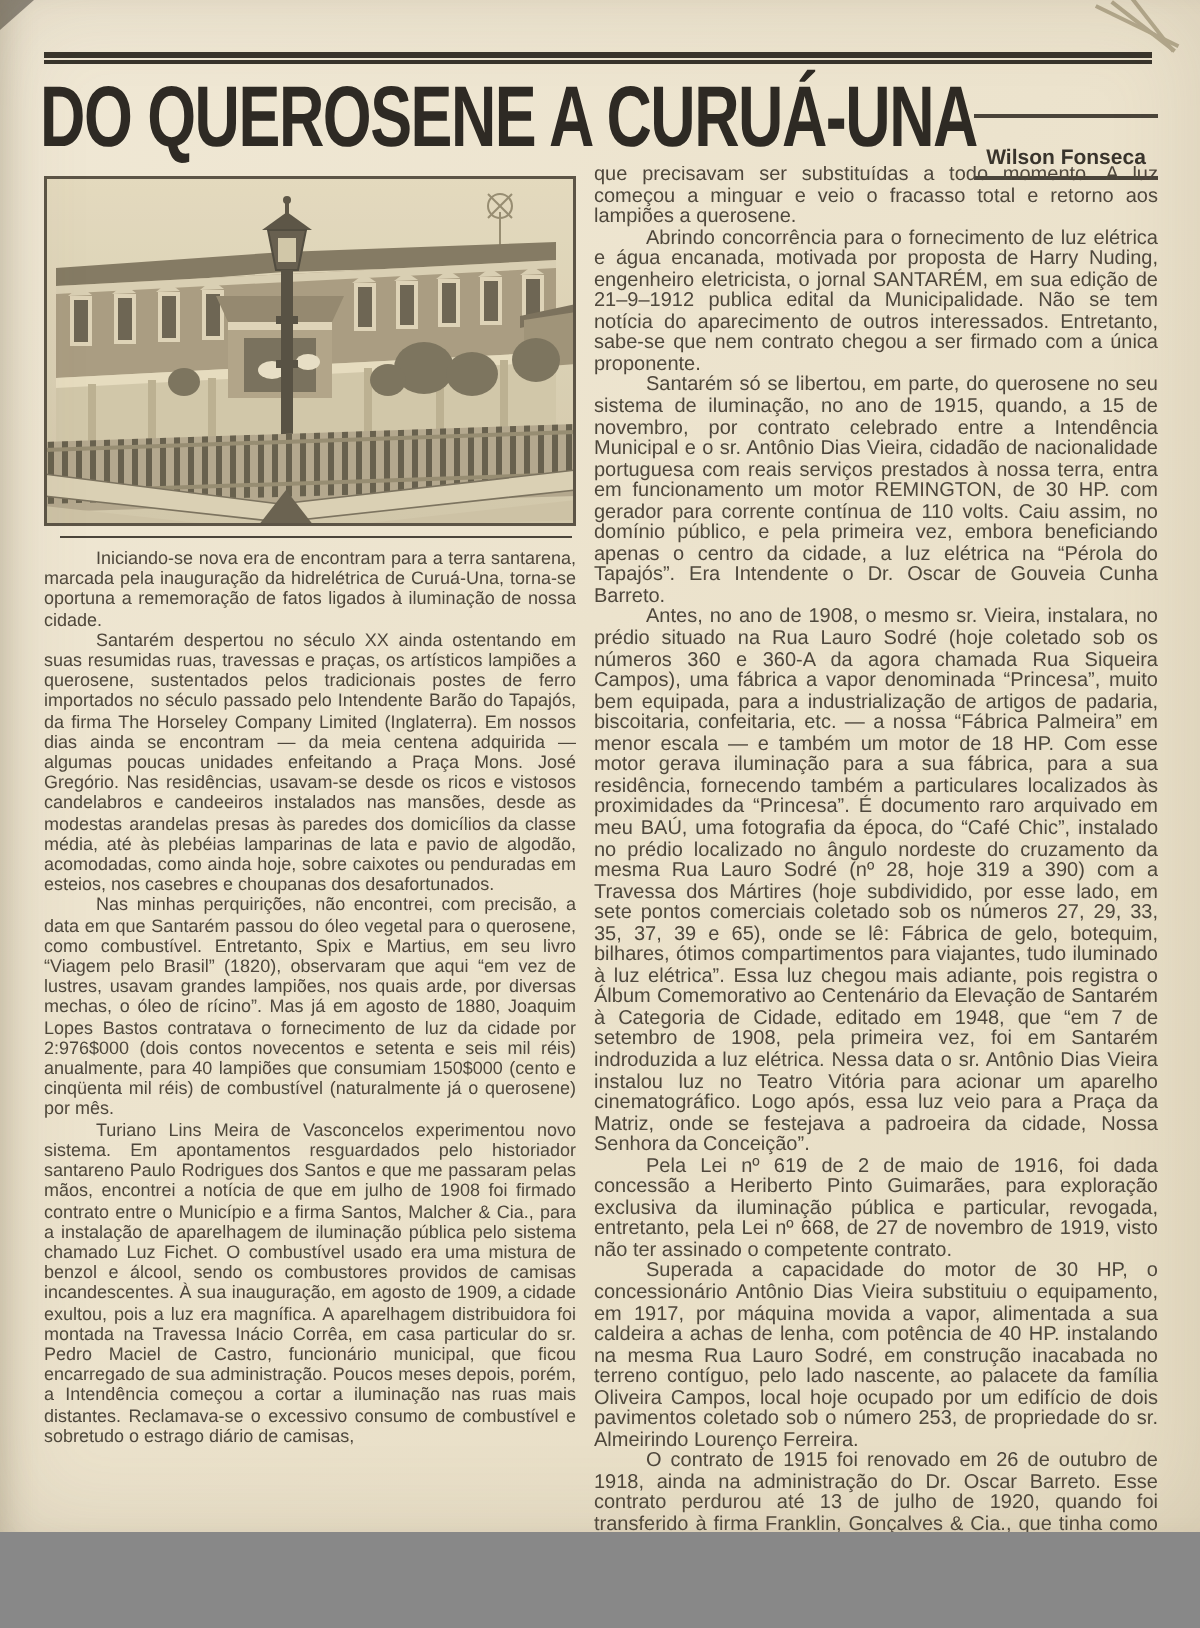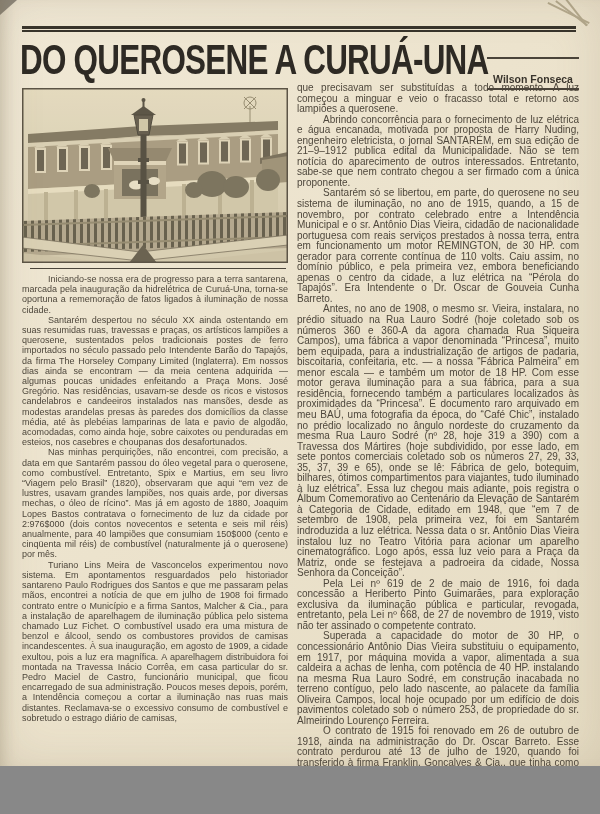--- a/index.html
+++ b/index.html
@@ -174,21 +174,21 @@
         <polygon points="118,164 266,147 266,157 118,173" fill="#d9cfb3" stroke="#6e6553" stroke-width="0.8"></polygon>
         <polygon points="0,165 100,176 0,175" fill="#cabfa2"></polygon>
         <polygon points="140,176 266,162 266,172" fill="#cabfa2"></polygon>
         <polygon points="107,175 121,157 135,175" fill="#5a5243"></polygon>
 
         <rect width="266" height="175" fill="#e8dcba" opacity="0.12"></rect>
         <rect x="0.75" y="0.75" width="264.5" height="173.5" fill="none" stroke="#5c5446" stroke-width="1.5"></rect>
       </svg>
     </figure>
     <div class="caption-rule"></div>
-    <p class="body ind">Iniciando-se nossa era de progresso para a terra santarena, marcada pela inauguração da hidrelétrica de Curuá-Una, torna-se oportuna a rememoração de fatos ligados à iluminação de nossa cidade.</p>
+    <p class="body ind">Iniciando-se nova era de encontram para a terra santarena, marcada pela inauguração da hidrelétrica de Curuá-Una, torna-se oportuna a rememoração de fatos ligados à iluminação de nossa cidade.</p>
     <p class="body ind">Santarém despertou no século XX ainda ostentando em suas resumidas ruas, travessas e praças, os artísticos lampiões a querosene, sustentados pelos tradicionais postes de ferro importados no século passado pelo Intendente Barão do Tapajós, da firma The Horseley Company Limited (Inglaterra). Em nossos dias ainda se encontram — da meia centena adquirida — algumas poucas unidades enfeitando a Praça Mons. José Gregório. Nas residências, usavam-se desde os ricos e vistosos candelabros e candeeiros instalados nas mansões, desde as modestas arandelas presas às paredes dos domicílios da classe média, até às plebéias lamparinas de lata e pavio de algodão, acomodadas, como ainda hoje, sobre caixotes ou penduradas em esteios, nos casebres e choupanas dos desafortunados.</p>
     <p class="body ind">Nas minhas perquirições, não encontrei, com precisão, a data em que Santarém passou do óleo vegetal para o querosene, como combustível. Entretanto, Spix e Martius, em seu livro “Viagem pelo Brasil” (1820), observaram que aqui “em vez de lustres, usavam grandes lampiões, nos quais arde, por diversas mechas, o óleo de rícino”. Mas já em agosto de 1880, Joaquim Lopes Bastos contratava o fornecimento de luz da cidade por 2:976$000 (dois contos novecentos e setenta e seis mil réis) anualmente, para 40 lampiões que consumiam 150$000 (cento e cinqüenta mil réis) de combustível (naturalmente já o querosene) por mês.</p>
     <p class="body ind">Turiano Lins Meira de Vasconcelos experimentou novo sistema. Em apontamentos resguardados pelo historiador santareno Paulo Rodrigues dos Santos e que me passaram pelas mãos, encontrei a notícia de que em julho de 1908 foi firmado contrato entre o Município e a firma Santos, Malcher &amp; Cia., para a instalação de aparelhagem de iluminação pública pelo sistema chamado Luz Fichet. O combustível usado era uma mistura de benzol e álcool, sendo os combustores providos de camisas incandescentes. À sua inauguração, em agosto de 1909, a cidade exultou, pois a luz era magnífica. A aparelhagem distribuidora foi montada na Travessa Inácio Corrêa, em casa particular do sr. Pedro Maciel de Castro, funcionário municipal, que ficou encarregado de sua administração. Poucos meses depois, porém, a Intendência começou a cortar a iluminação nas ruas mais distantes. Reclamava-se o excessivo consumo de combustível e sobretudo o estrago diário de camisas,</p>
   </div>
 
   <div class="col col-right">
     <p>que precisavam ser substituídas a todo momento. A luz começou a minguar e veio o fracasso total e retorno aos lampiões a querosene.</p>
     <p class="ind">Abrindo concorrência para o fornecimento de luz elétrica e água encanada, motivada por proposta de Harry Nuding, engenheiro eletricista, o jornal SANTARÉM, em sua edição de 21–9–1912 publica edital da Municipalidade. Não se tem notícia do aparecimento de outros interessados. Entretanto, sabe-se que nem contrato chegou a ser firmado com a única proponente.</p>
     <p class="ind">Santarém só se libertou, em parte, do querosene no seu sistema de iluminação, no ano de 1915, quando, a 15 de novembro, por contrato celebrado entre a Intendência Municipal e o sr. Antônio Dias Vieira, cidadão de nacionalidade portuguesa com reais serviços prestados à nossa terra, entra em funcionamento um motor REMINGTON, de 30 HP. com gerador para corrente contínua de 110 volts. Caiu assim, no domínio público, e pela primeira vez, embora beneficiando apenas o centro da cidade, a luz elétrica na “Pérola do Tapajós”. Era Intendente o Dr. Oscar de Gouveia Cunha Barreto.</p>
     <p class="ind">Antes, no ano de 1908, o mesmo sr. Vieira, instalara, no prédio situado na Rua Lauro Sodré (hoje coletado sob os números 360 e 360-A da agora chamada Rua Siqueira Campos), uma fábrica a vapor denominada “Princesa”, muito bem equipada, para a industrialização de artigos de padaria, biscoitaria, confeitaria, etc. — a nossa “Fábrica Palmeira” em menor escala — e também um motor de 18 HP. Com esse motor gerava iluminação para a sua fábrica, para a sua residência, fornecendo também a particulares localizados às proximidades da “Princesa”. É documento raro arquivado em meu BAÚ, uma fotografia da época, do “Café Chic”, instalado no prédio localizado no ângulo nordeste do cruzamento da mesma Rua Lauro Sodré (nº 28, hoje 319 a 390) com a Travessa dos Mártires (hoje subdividido, por esse lado, em sete pontos comerciais coletado sob os números 27, 29, 33, 35, 37, 39 e 65), onde se lê: Fábrica de gelo, botequim, bilhares, ótimos compartimentos para viajantes, tudo iluminado à luz elétrica”. Essa luz chegou mais adiante, pois registra o Álbum Comemorativo ao Centenário da Elevação de Santarém à Categoria de Cidade, editado em 1948, que “em 7 de setembro de 1908, pela primeira vez, foi em Santarém indroduzida a luz elétrica. Nessa data o sr. Antônio Dias Vieira instalou luz no Teatro Vitória para acionar um aparelho cinematográfico. Logo após, essa luz veio para a Praça da Matriz, onde se festejava a padroeira da cidade, Nossa Senhora da Conceição”.</p>

